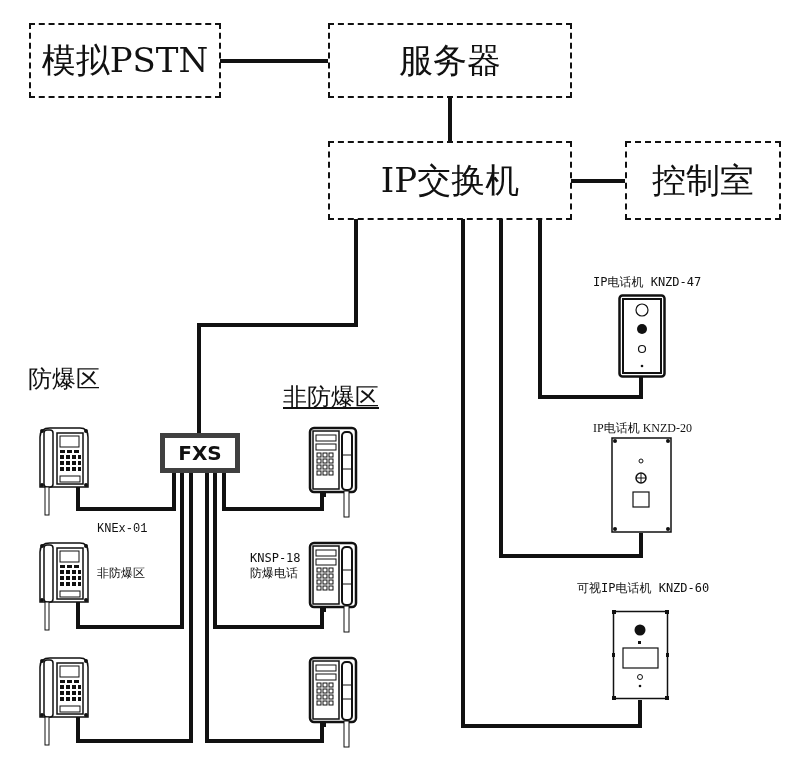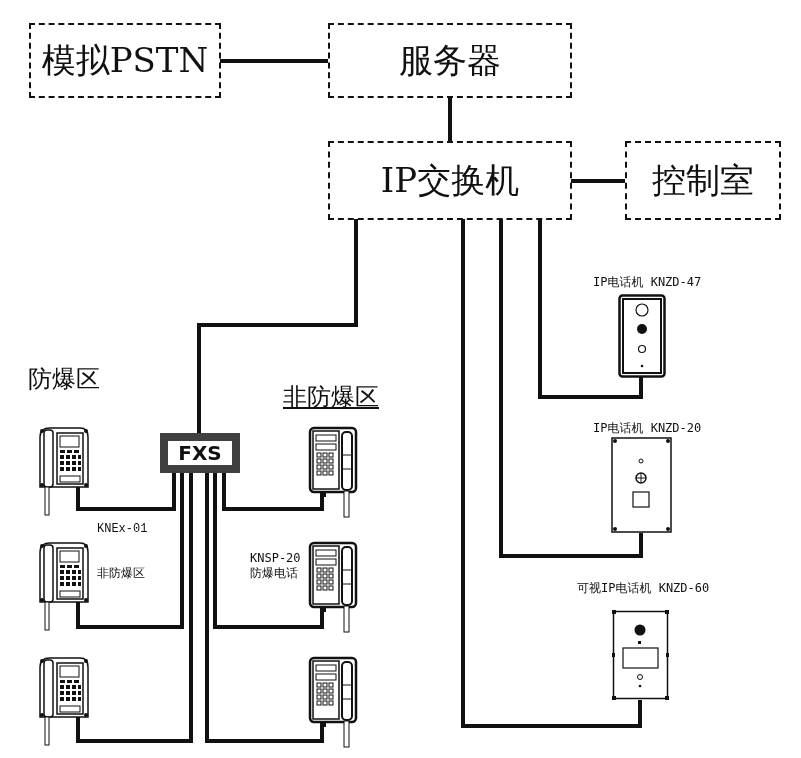--- a/index.html
+++ b/index.html
@@ -1,18 +1,18 @@
 <!DOCTYPE html>
 <html><head>
 <meta charset="utf-8">
 <style>
   html,body{margin:0;padding:0;background:#fff;}
   #canvas{position:relative;width:801px;height:758px;background:#fff;overflow:hidden;font-family:"DejaVu Serif","Liberation Serif",serif;color:#111;}
   .box{position:absolute;border:2px dashed #111;box-sizing:border-box;display:flex;align-items:center;justify-content:center;font-size:34px;font-family:"DejaVu Serif","Liberation Serif",serif;}
-  .fxs{position:absolute;left:160px;top:433px;width:80px;height:40px;border:8px solid #404040;box-sizing:border-box;display:flex;align-items:center;justify-content:center;font-family:"DejaVu Sans","Liberation Sans",sans-serif;font-size:20px;font-weight:bold;background:#fff;}
+  .fxs{position:absolute;left:160px;top:433px;width:80px;height:40px;border:5px solid #404040;box-sizing:border-box;display:flex;align-items:center;justify-content:center;font-family:"DejaVu Sans","Liberation Sans",sans-serif;font-size:20px;font-weight:bold;background:#fff;}
   .zone{position:absolute;font-size:24px;font-family:"DejaVu Serif","Liberation Serif",serif;}
   .lbl{position:absolute;font-family:"DejaVu Sans Mono","Liberation Mono",monospace;font-size:12px;line-height:14px;white-space:pre;}
   svg.wires{position:absolute;left:0;top:0;}
   .dev{position:absolute;}
 </style>
 </head>
 <body>
 
 <div id="canvas">
 
@@ -219,25 +219,25 @@
       </g>
     <rect x="36" y="7" width="10" height="58" rx="4" fill="#fff" stroke="#111" stroke-width="2"></rect>
     <line x1="36" y1="30" x2="46" y2="30" stroke="#111"></line>
       <line x1="36" y1="44" x2="46" y2="44" stroke="#111"></line>
     <rect x="14" y="66" width="6" height="6" fill="#111"></rect>
     <rect x="38" y="66" width="5" height="26" fill="#fff" stroke="#111"></rect>
   </svg>
 
   <div class="lbl" style="left:97px;top:522px;font-family:Liberation Mono, monospace;">KNEx-01</div>
   <div class="lbl" style="left:97px;top:566px;">非防爆区</div>
-  <div class="lbl" style="left:250px;top:551px;">KNSP-20</div>
+  <div class="lbl" style="left:250px;top:551px;">KNSP-18</div>
   <div class="lbl" style="left:250px;top:566px;">防爆电话</div>
 
   <div class="lbl" style="left:593px;top:275px;">IP电话机 KNZD-47</div>
-  <div class="lbl" style="left:593px;top:421px;">IP电话机 KNZD-20</div>
+  <div class="lbl" style="left:593px;top:421px;font-family:Liberation Serif, serif;">IP电话机 KNZD-20</div>
   <div class="lbl" style="left:577px;top:581px;">可视IP电话机 KNZD-60</div>
 
   <svg class="dev" style="left:618px;top:294px;" width="48" height="84" viewBox="0 0 48 84">
     <rect x="1.5" y="1.5" width="45" height="81" rx="3" fill="#fff" stroke="#111" stroke-width="2.5"></rect>
     <rect x="5" y="5" width="38" height="74" fill="#fff" stroke="#111" stroke-width="2"></rect>
     <circle cx="24" cy="16" r="6" fill="#fff" stroke="#111" stroke-width="1.2"></circle>
     <circle cx="24" cy="35" r="5" fill="#111"></circle>
     <circle cx="24" cy="55" r="3.5" fill="#fff" stroke="#111" stroke-width="1.2"></circle>
     <circle cx="24" cy="72" r="1.3" fill="#111"></circle>
   </svg>

